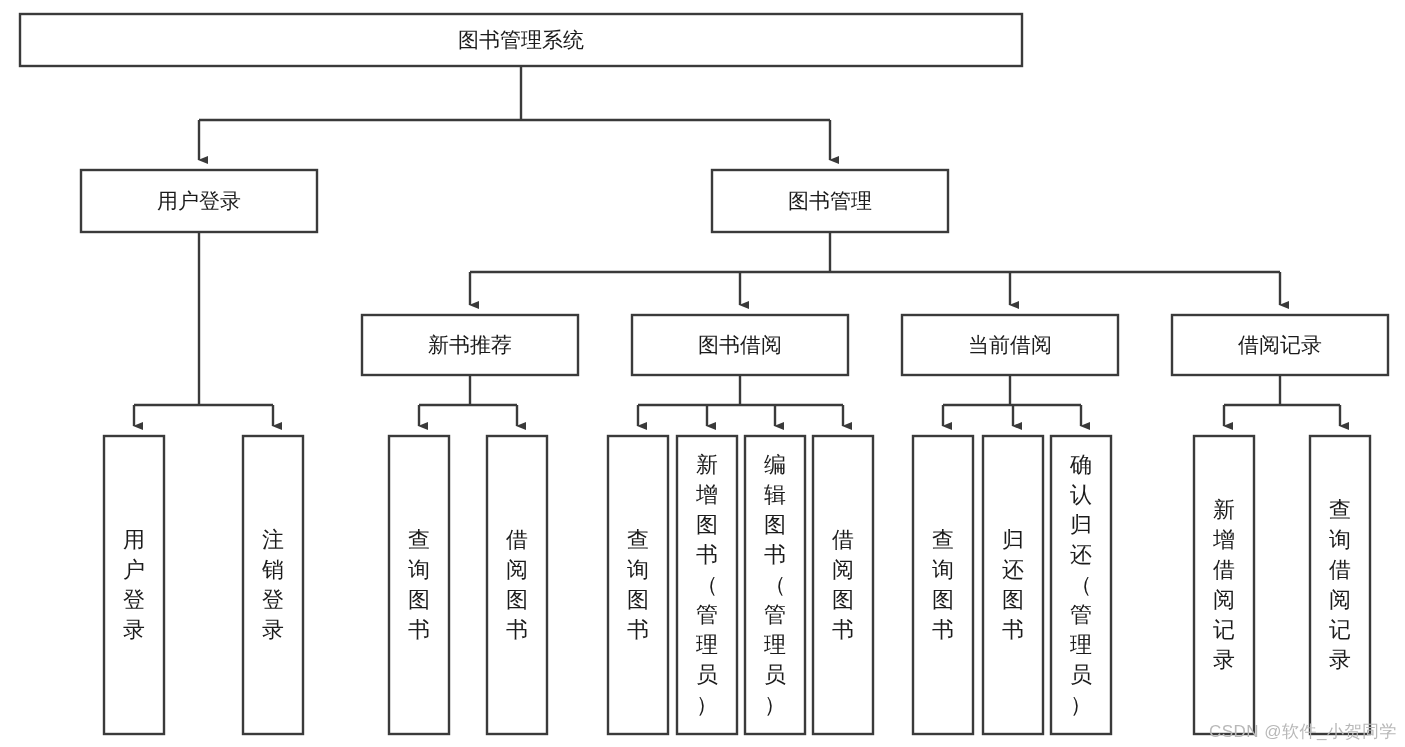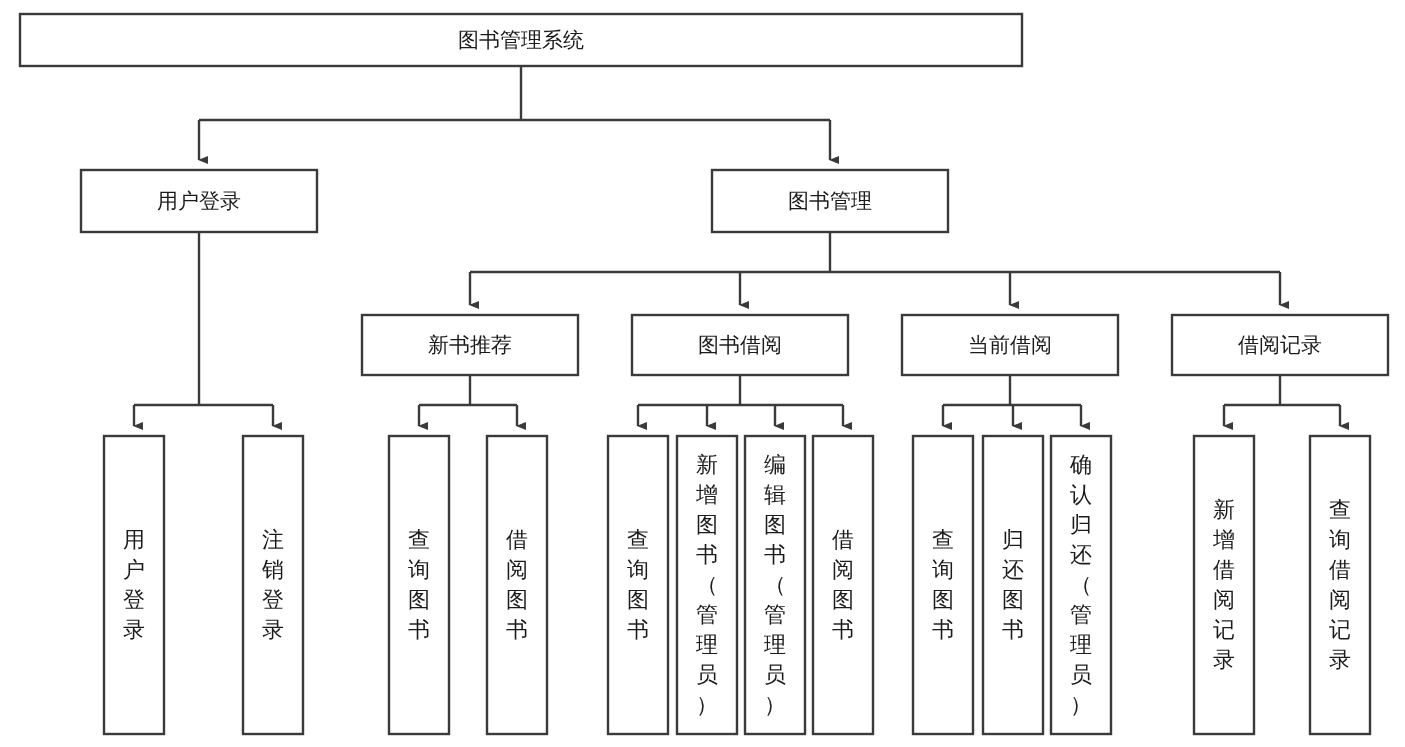--- a/index.html
+++ b/index.html
@@ -197,13 +197,14 @@
         <g>
           <rect x="1194" y="436" width="60" height="298" class="node-box"></rect>
           <text x="1224" y="0" class="node-label-leaf"><tspan x="1224" y="517">新</tspan><tspan x="1224" y="547">增</tspan><tspan x="1224" y="577">借</tspan><tspan x="1224" y="607">阅</tspan><tspan x="1224" y="637">记</tspan><tspan x="1224" y="667">录</tspan></text>
         </g>
         <g>
           <rect x="1310" y="436" width="60" height="298" class="node-box"></rect>
           <text x="1340" y="0" class="node-label-leaf"><tspan x="1340" y="517">查</tspan><tspan x="1340" y="547">询</tspan><tspan x="1340" y="577">借</tspan><tspan x="1340" y="607">阅</tspan><tspan x="1340" y="637">记</tspan><tspan x="1340" y="667">录</tspan></text>
         </g>
       </g>
   </svg>
+  <div class="watermark-text">CSDN @软件_小贺同学</div>
 </div>
 
 </body></html>

